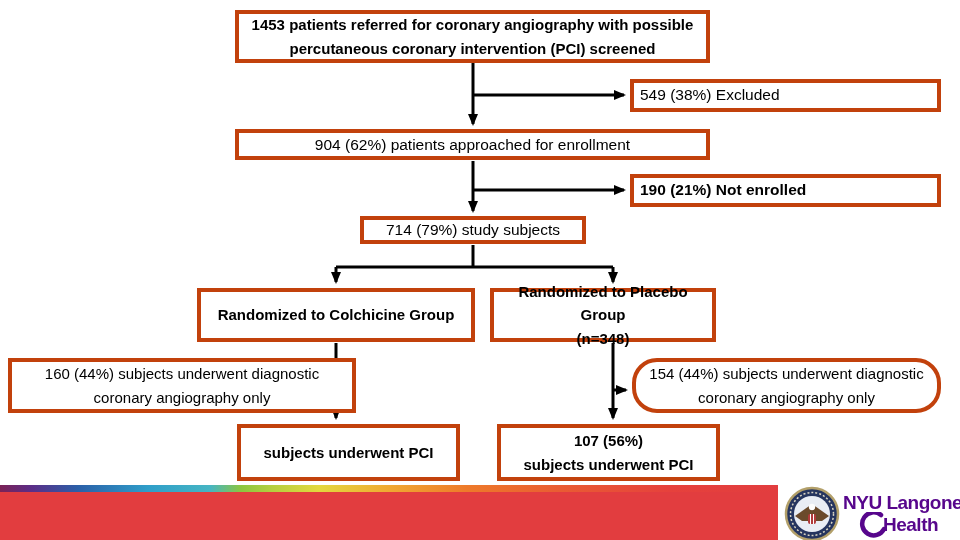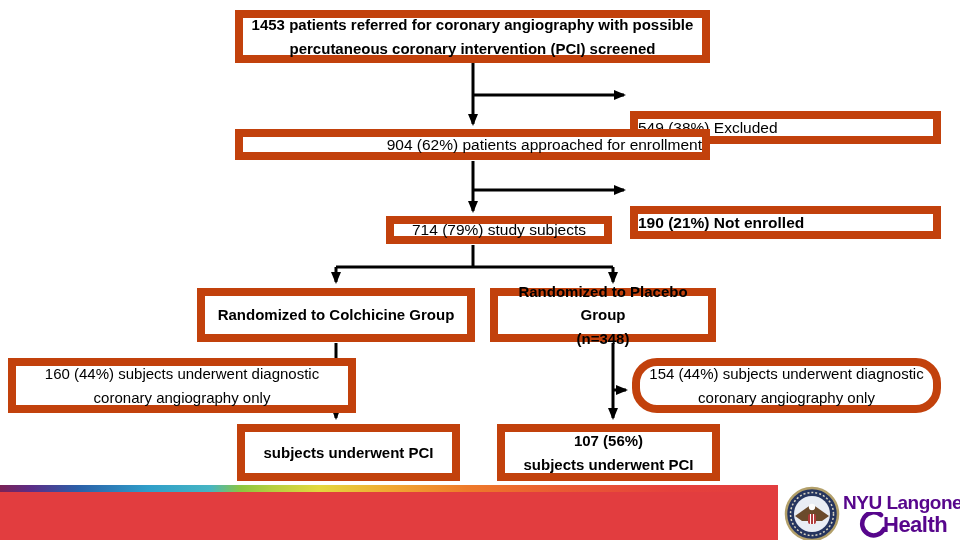--- a/index.html
+++ b/index.html
@@ -5,37 +5,37 @@
   html,body{margin:0;padding:0;}
   body{
     width:960px;height:540px;position:relative;overflow:hidden;
     background:#ffffff;
     font-family:"Liberation Sans", sans-serif;
     color:#000;
   }
   .box{
     position:absolute;
     background:#fff;
-    border:8px solid #c2410c;
+    border:4px solid #c2410c;
     box-sizing:border-box;
     display:flex;flex-direction:column;justify-content:center;
     text-align:center;
     line-height:1.55;
   }
   .box.bold{font-weight:bold;}
-  .box.left-align{align-items:flex-start;text-align:left;margin-top:32px;}
+  .box.left-align{align-items:flex-start;text-align:left;padding-left:6px;}
   .fs15{font-size:15px;align-items:center;}
   .fs16{font-size:15.5px;}
 
   
   #screened      {left:235px; top:10px;  width:475px; height:53px; font-size:15px;}
   #excluded      {left:630px; top:79px;  width:311px; height:33px;}
-  #approached    {left:235px; top:129px; width:475px; height:31px;text-align:right;}
+  #approached    {left:235px; top:129px; width:475px; height:31px;}
   #not-enrolled  {left:630px; top:174px; width:311px; height:33px; font-weight:bold;}
-  #study-subjects{left:360px; top:216px; width:226px; height:28px;margin-left:26px;}
+  #study-subjects{left:360px; top:216px; width:226px; height:28px;}
   #colchicine    {left:197px; top:288px; width:278px; height:54px;}
   #placebo       {left:490px; top:288px; width:226px; height:54px;}
   #angio-left    {left:8px;   top:358px; width:348px; height:55px;}
   #angio-right   {left:632px; top:358px; width:309px; height:55px;border-radius:25px;}
   #pci-left      {left:237px; top:424px; width:223px; height:57px;}
   #pci-right     {left:497px; top:424px; width:223px; height:57px;}
 
   #connectors{position:absolute;left:0;top:0;width:960px;height:540px;}
 
   
@@ -51,21 +51,21 @@
     background:var(--red,#e23d3f);
   }
   #va-seal{position:absolute;left:782px;top:486px;}
   #nyu-logo{
     position:absolute;left:843px;top:492px;width:117px;
     color:var(--purple,#57068c);font-weight:bold;
   }
   #nyu-line1{font-size:19px;letter-spacing:-0.5px;white-space:nowrap;line-height:22px;}
   #nyu-row2{display:flex;align-items:center;margin-top:-2px;}
   #nyu-arc{margin-left:12px;margin-right:2px;}
-  #nyu-line2{font-size:22px;letter-spacing:-0.5px;line-height:22px;margin-left:-8px;}
+  #nyu-line2{font-size:19px;letter-spacing:-0.5px;line-height:22px;margin-left:-8px;}
 </style>
 </head>
 <body>
 
 <svg id="connectors" viewBox="0 0 960 540" xmlns="http://www.w3.org/2000/svg">
   <defs>
     <marker id="arr" markerUnits="userSpaceOnUse" markerWidth="12" markerHeight="10" refX="10" refY="5" orient="auto">
       <path d="M0,0 L12,5 L0,10 z" fill="#000"></path>
     </marker>
   </defs>

